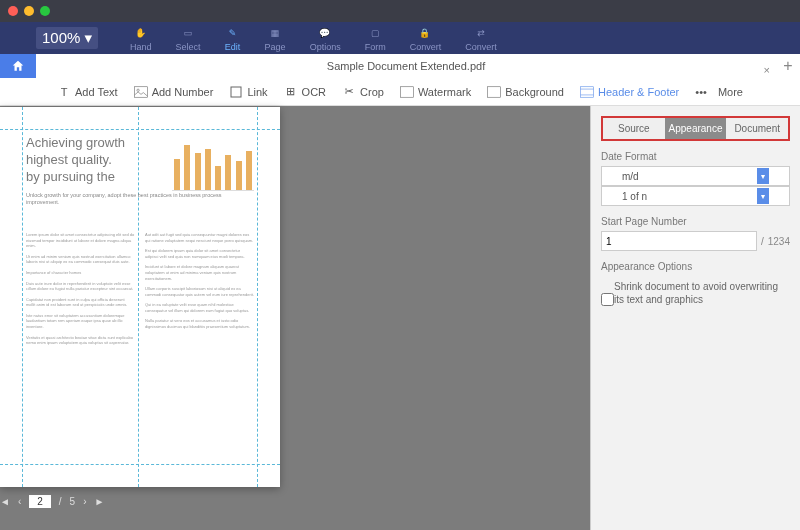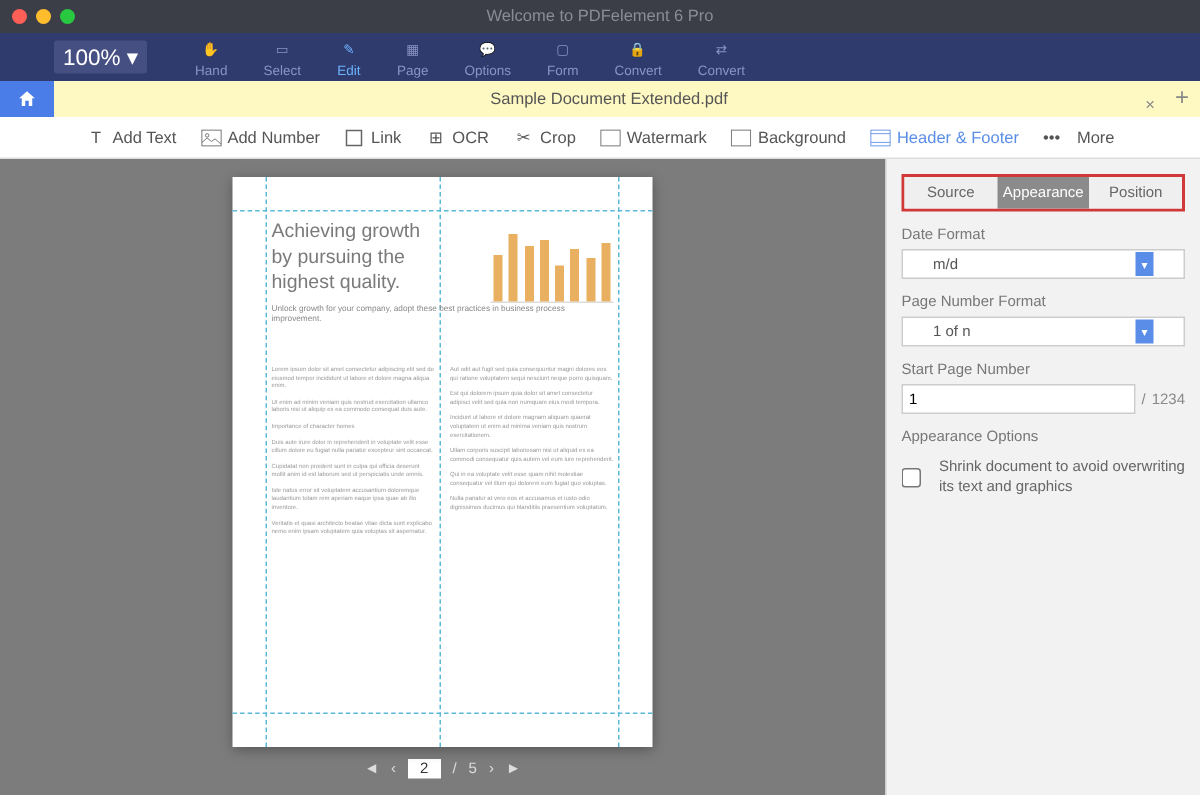--- a/index.html
+++ b/index.html
@@ -7,31 +7,31 @@
 .titlebar{height:22px;background:#3b3d47;display:flex;align-items:center;position:relative}
 .traffic{display:flex;gap:6px;margin-left:8px}
 .tl{width:10px;height:10px;border-radius:50%}
 .tl.r{background:#ff5f57}.tl.y{background:#ffbd2e}.tl.g{background:#28c840}
 .title{position:absolute;left:0;right:0;text-align:center;font-size:11px;color:#8a8c96}
 .toolbar{height:32px;background:#2f3a6d;display:flex;align-items:center;padding:0 8px;color:#a8b1db}
 .zoom{background:#454f82;color:#fff;font-size:15px;padding:2px 6px;border-radius:2px;margin-left:28px;margin-right:20px}
 .tbtn{display:flex;flex-direction:column;align-items:center;margin:0 12px;font-size:9px;color:#8a94c4;cursor:pointer}
 .tbtn.active{color:#6db4ff}
 .tbtn .ic{width:16px;height:16px;margin-bottom:1px;display:flex;align-items:center;justify-content:center}
-.tabbar{height:24px;background:#fef9c3;display:flex;align-items:center}
+.tabbar{height:24px;background:#ffffff;display:flex;align-items:center}
 .home{width:36px;height:24px;background:#4a7de8;display:flex;align-items:center;justify-content:center}
 .tab{flex:1;text-align:center;font-size:11px;color:#555;position:relative}
 .tabx{position:absolute;right:6px;top:4px;font-size:11px;color:#888}
 .addtab{width:24px;text-align:center;font-size:16px;color:#888}
 .subtool{height:28px;background:#fff;display:flex;align-items:center;justify-content:center;gap:16px;border-bottom:1px solid #ddd}
 .sbtn{display:flex;align-items:center;gap:4px;font-size:11px;color:#555;cursor:pointer}
 .sbtn.active{color:#5a8de8}
 .sbtn .si{width:14px;height:14px;display:flex;align-items:center;justify-content:center}
 .main{display:flex;height:424px}
-.canvas{flex:1;background:#7c7c7c;display:flex;flex-direction:column;align-items:center;padding-top:12px;position:relative}
+.canvas{flex:1;background:#7c7c7c;display:flex;flex-direction:column;padding-top:1px;position:relative}
 .page{width:280px;height:380px;background:#fff;position:relative;box-shadow:0 2px 8px rgba(0,0,0,.3)}
 .guide{position:absolute;background:transparent;border:1px dashed #5ab8d8}
 .gv1{left:22px;top:0;bottom:0;width:0;border-right:none;border-top:none;border-bottom:none}
 .gv2{right:22px;top:0;bottom:0;width:0;border-right:none;border-top:none;border-bottom:none}
 .gv3{left:138px;top:0;bottom:0;width:0;border-right:none;border-top:none;border-bottom:none}
 .gh1{left:0;right:0;top:22px;height:0;border-bottom:none;border-left:none;border-right:none}
 .gh2{left:0;right:0;bottom:22px;height:0;border-bottom:none;border-left:none;border-right:none}
 .pgcontent{position:absolute;left:26px;right:26px;top:28px;bottom:26px}
 .pgtitle{font-size:13px;color:#7a7a7a;line-height:1.3;font-weight:400}
 .pgsub{font-size:5.5px;color:#888;margin-top:6px;line-height:1.3}
@@ -46,33 +46,32 @@
 .sidetitle{text-align:center;color:#888;font-size:11px;margin-bottom:10px}
 .tabs3{display:flex;border:2px solid #d23838;margin-bottom:4px}
 .t3{flex:1;text-align:center;padding:5px 0;font-size:10px;background:#efefef;color:#666;cursor:pointer}
 .t3.active{background:#8b8b8b;color:#fff}
 .lbl{font-size:10px;color:#777;margin-top:10px;margin-bottom:4px}
 .sel{width:100%;height:20px;background:#fff;border:1px solid #ccc;font-size:10px;padding:0 20px;display:flex;align-items:center;justify-content:space-between}
 .sel .arr{width:12px;height:16px;background:#5a8de8;display:flex;align-items:center;justify-content:center;color:#fff;font-size:8px}
 .inprow{display:flex;align-items:center;gap:4px}
 .inp{flex:1;height:20px;background:#fff;border:1px solid #ccc;font-size:10px;padding:0 4px}
 .slash{font-size:10px;color:#888}
-.chk{display:flex;align-items:center;gap:12px;margin-top:8px;font-size:10px;color:#666;line-height:1.3}
+.chk{display:flex;align-items:flex-end;gap:0;margin-top:8px;font-size:10px;color:#666;line-height:1.3}
 .chk input{margin-top:1px}
 </style>
 </head>
 <body>
 
 <div class="titlebar">
   <div class="traffic">
     <div class="tl r"></div>
     <div class="tl y"></div>
     <div class="tl g"></div>
   </div>
-  <div class="title">Welcome to PDFelement 6 Pro</div>
 </div>
 
 <div class="toolbar">
   <div class="zoom"><span>100%</span> ▾</div>
   <div id="tbtns" style="display:flex">
       <div class="tbtn">
         <div class="ic">✋</div>
         <span>Hand</span>
       </div>
       <div class="tbtn">
@@ -183,22 +182,22 @@
   <div class="canvas">
     <div class="page">
       <div class="guide gv1"></div>
         <div class="guide gv2"></div>
         <div class="guide gv3"></div>
       <div class="guide gh1"></div>
         <div class="guide gh2"></div>
       <div class="pgcontent">
         <div class="pgtitle">
           <div>Achieving growth</div>
+          <div>highest quality.</div>
           <div>by pursuing the</div>
-          <div>highest quality.</div>
         </div>
         <div class="chart" id="chart">
             <div class="bar" style="height: 60%;"></div>
             <div class="bar" style="height: 88%;"></div>
             <div class="bar" style="height: 72%;"></div>
             <div class="bar" style="height: 80%;"></div>
             <div class="bar" style="height: 48%;"></div>
             <div class="bar" style="height: 68%;"></div>
             <div class="bar" style="height: 56%;"></div>
             <div class="bar" style="height: 76%;"></div>
@@ -233,28 +232,27 @@
       <span>5</span>
       <span>›</span>
       <span>►</span>
     </div>
   </div>
 
   <div class="side">
     <div class="tabs3">
       <div class="t3">Source</div>
       <div class="t3 active">Appearance</div>
-      <div class="t3">Position</div>
+      <div class="t3">Document</div>
     </div>
     <div class="lbl">Date Format</div>
     <div class="sel">
         <span>m/d</span>
         <span class="arr">▾</span>
       </div>
-    <div class="lbl">Page Number Format</div>
     <div class="sel">
         <span>1 of n</span>
         <span class="arr">▾</span>
       </div>
     <div class="lbl">Start Page Number</div>
     <div class="inprow">
       <input class="inp" value="1" style="">
       <span class="slash">/</span>
       <span class="slash">1234</span>
     </div>

